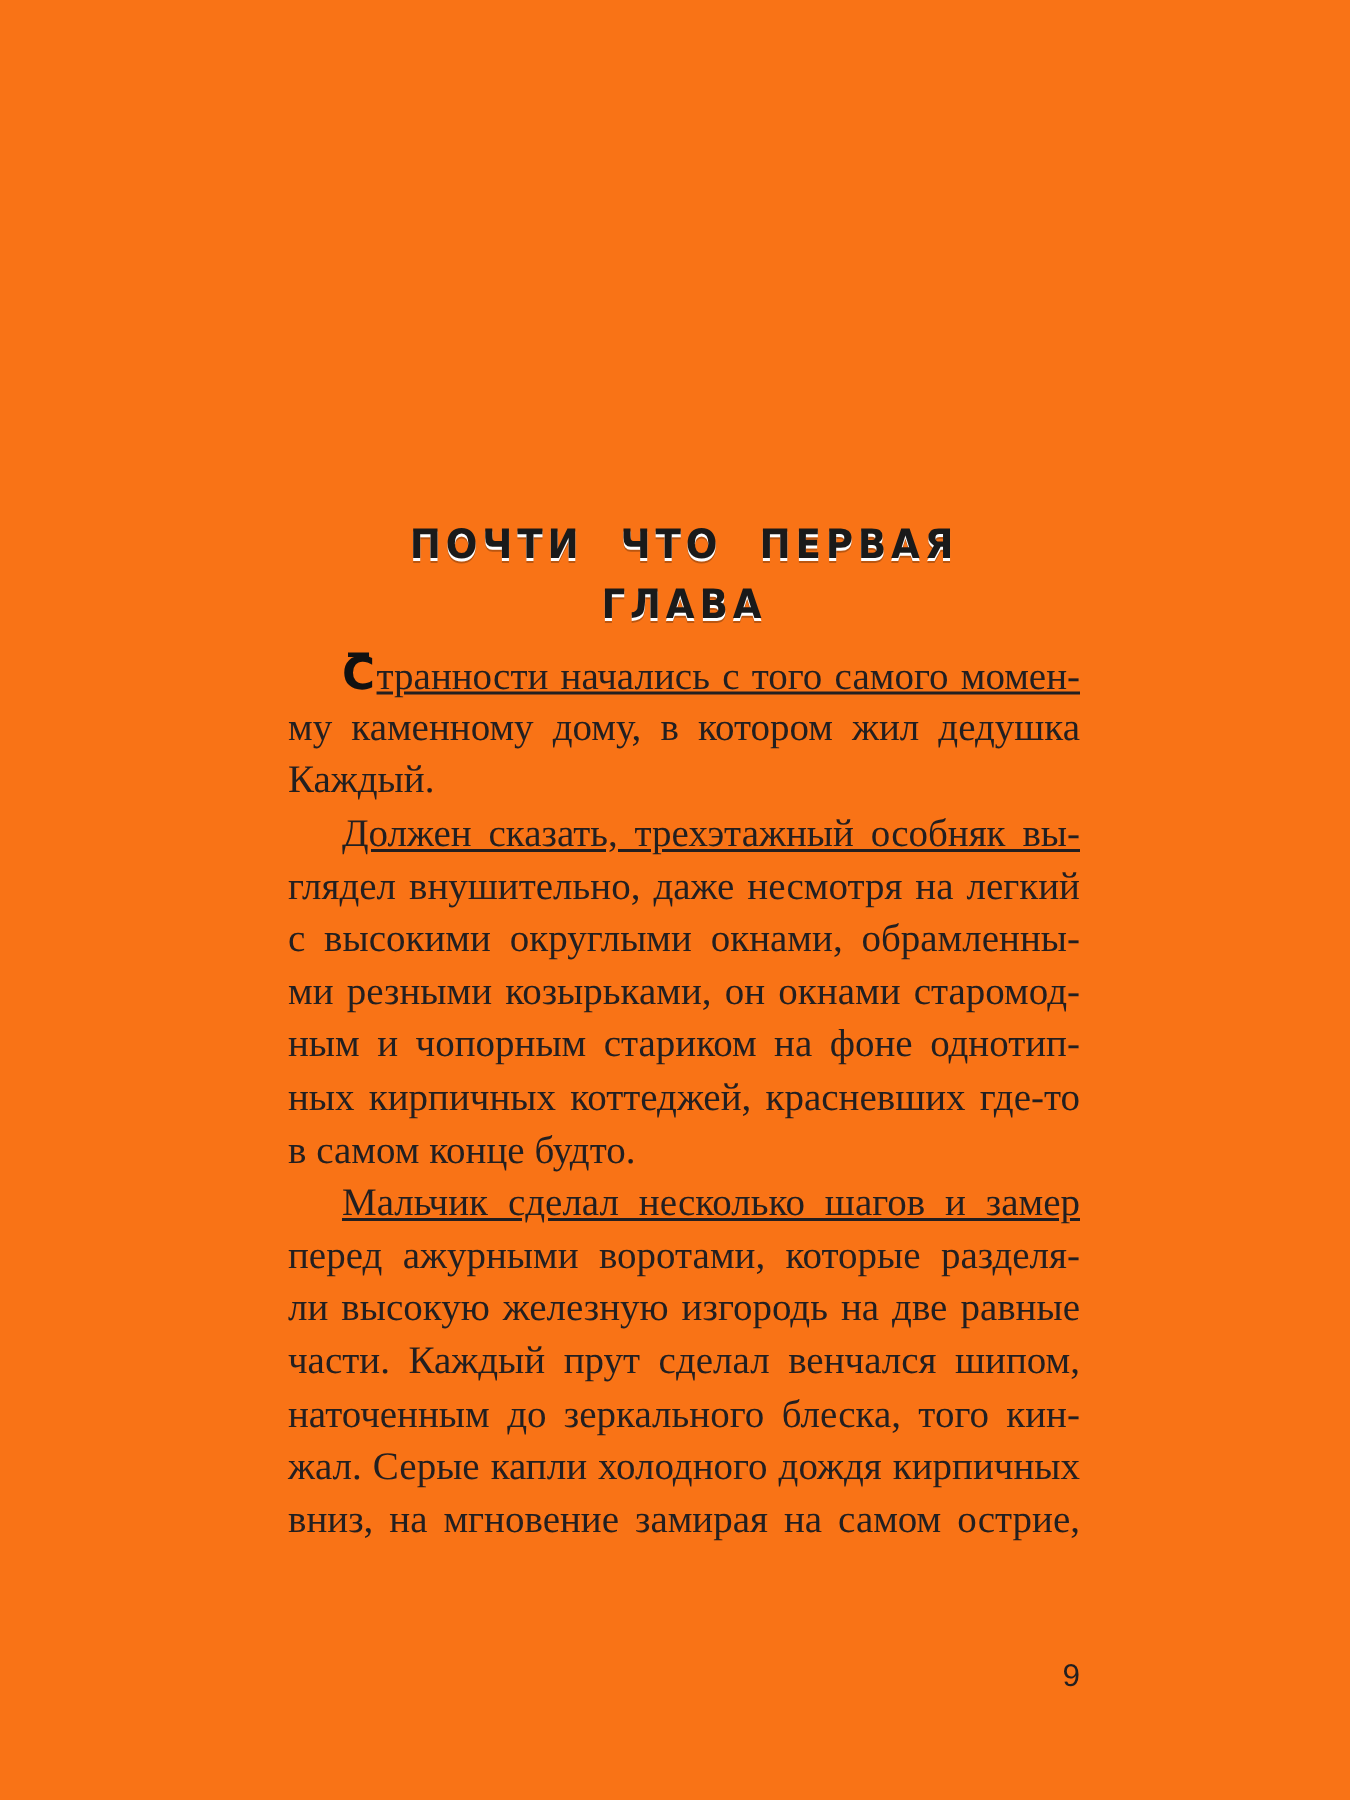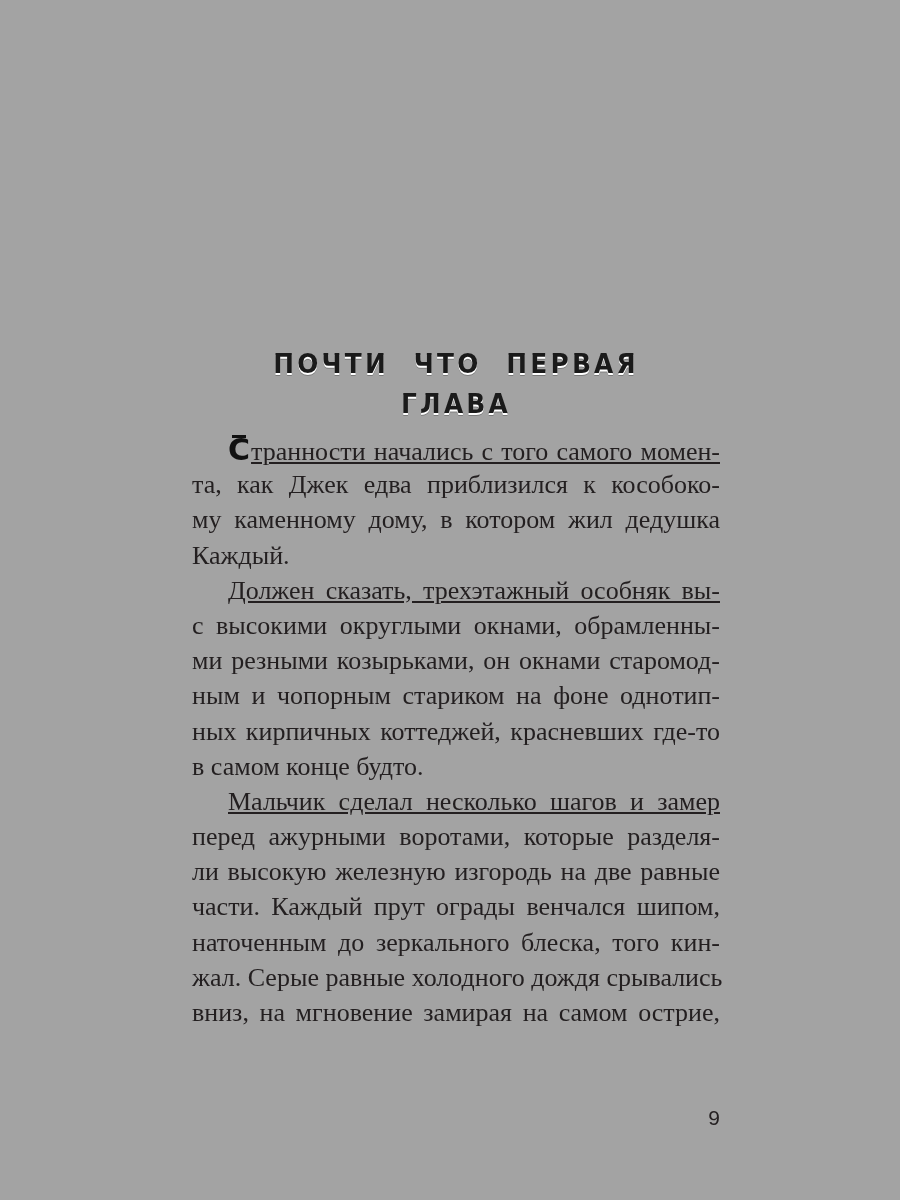--- a/index.html
+++ b/index.html
@@ -12,21 +12,21 @@
       height: 1200px;
       position: relative;
       overflow: hidden;
       font-family: "DejaVu Serif", "Liberation Serif", serif;
       color: #231f20;
     }
     .page {
       position: absolute;
       left: 0; top: 0;
       width: 900px; height: 1200px;
-      background: #a3a3a3;
+      background: #f97316;
     }
     .chapter-title {
       position: absolute;
       left: 192px;
       width: 528px;
       top: 344px;
       text-align: center;
       font-family: "DejaVu Sans", "Liberation Sans", sans-serif;
       font-weight: bold;
       font-size: 27px;
@@ -93,33 +93,33 @@
   </style>
 </head>
 <body>
 
 <div class="page">
 
   <div class="chapter-title">ПОЧТИ ЧТО ПЕРВАЯ ГЛАВА</div>
 
   <div class="body-text">
     <span class="line indent"><span class="dropcap">С</span><span>транности начались с того самого момен-</span></span>
-    <span class="line">та, как Джек едва приблизился к кособоко-</span>
     <span class="line">му каменному дому, в котором жил дедушка</span>
     <span class="line last">Каждый.</span>
     <span class="line indent">Должен сказать, трехэтажный особняк вы-</span>
+    <span class="line">глядел внушительно, даже несмотря на легкий</span>
     <span class="line">с высокими округлыми окнами, обрамленны-</span>
     <span class="line">ми резными козырьками, он окнами старомод-</span>
     <span class="line">ным и чопорным стариком на фоне однотип-</span>
     <span class="line">ных кирпичных коттеджей, красневших где-то</span>
     <span class="line last">в самом конце будто.</span>
     <span class="line indent">Мальчик сделал несколько шагов и замер</span>
     <span class="line">перед ажурными воротами, которые разделя-</span>
     <span class="line">ли высокую железную изгородь на две равные</span>
-    <span class="line">части. Каждый прут ограды венчался шипом,</span>
+    <span class="line">части. Каждый прут сделал венчался шипом,</span>
     <span class="line">наточенным до зеркального блеска, того кин-</span>
-    <span class="line">жал. Серые равные холодного дождя срывались</span>
+    <span class="line">жал. Серые капли холодного дождя кирпичных</span>
     <span class="line">вниз, на мгновение замирая на самом острие,</span>
   </div>
 
   <div class="page-number">9</div>
 
 </div>
 
 </body></html>

